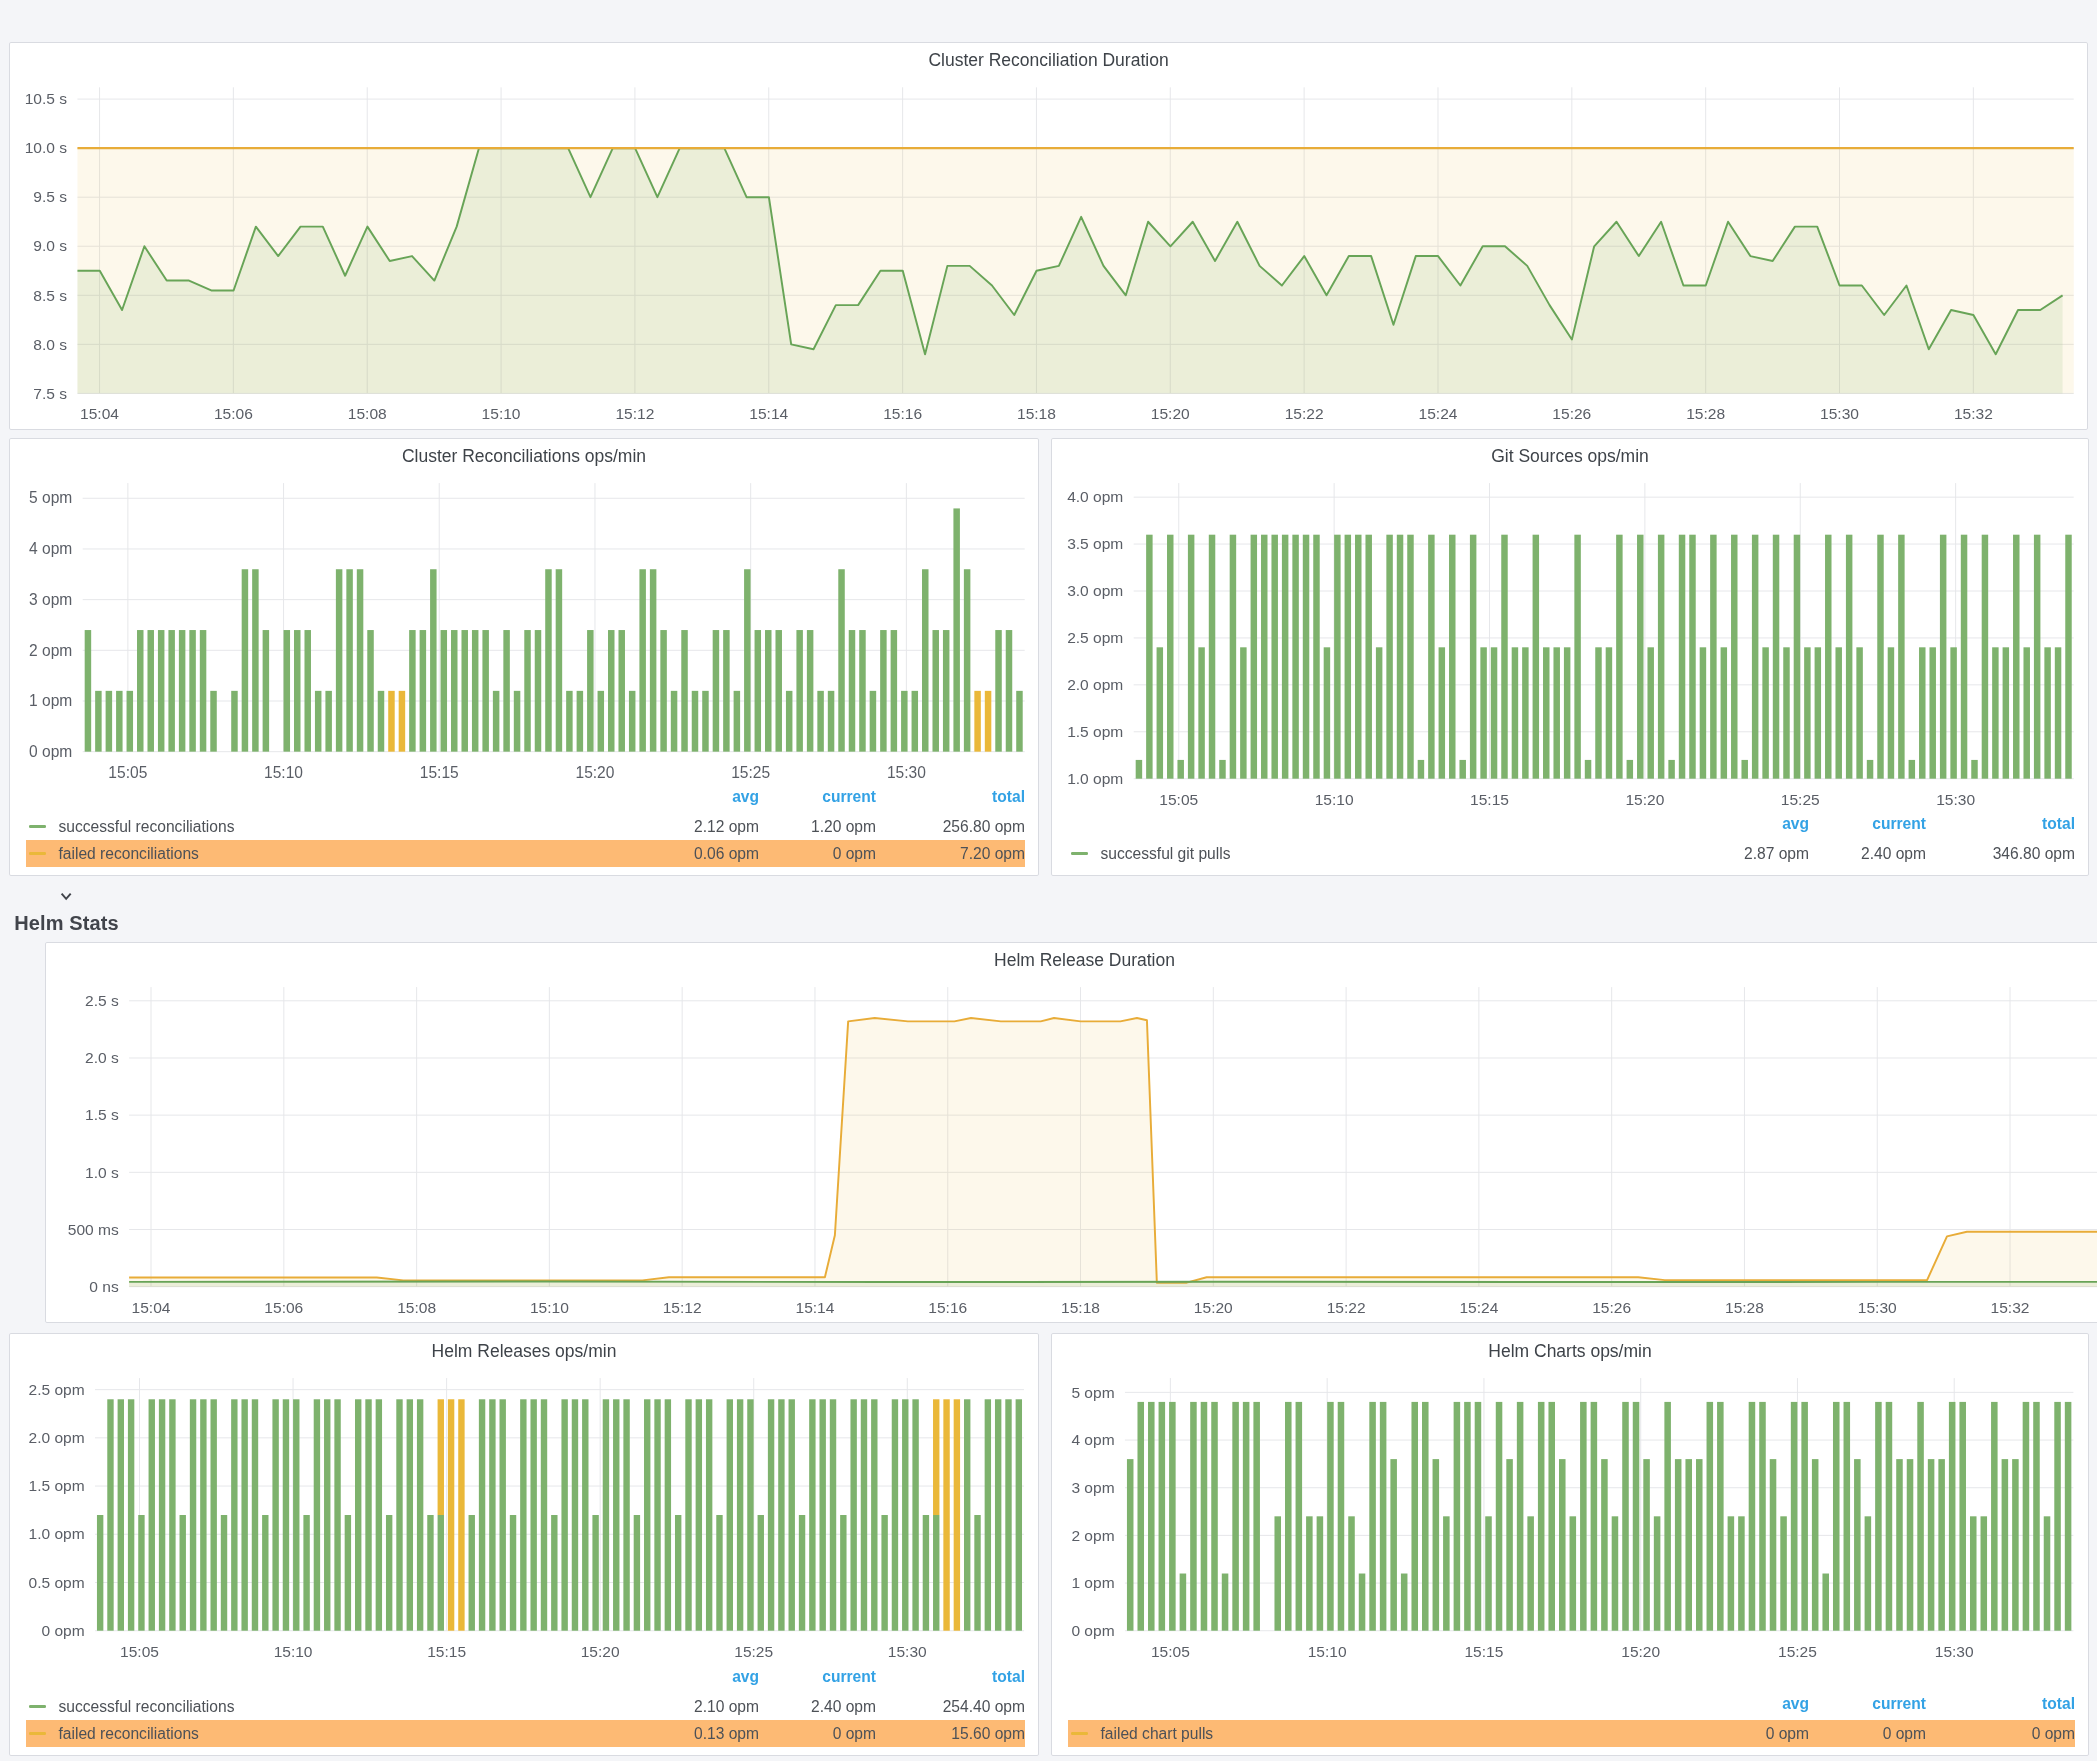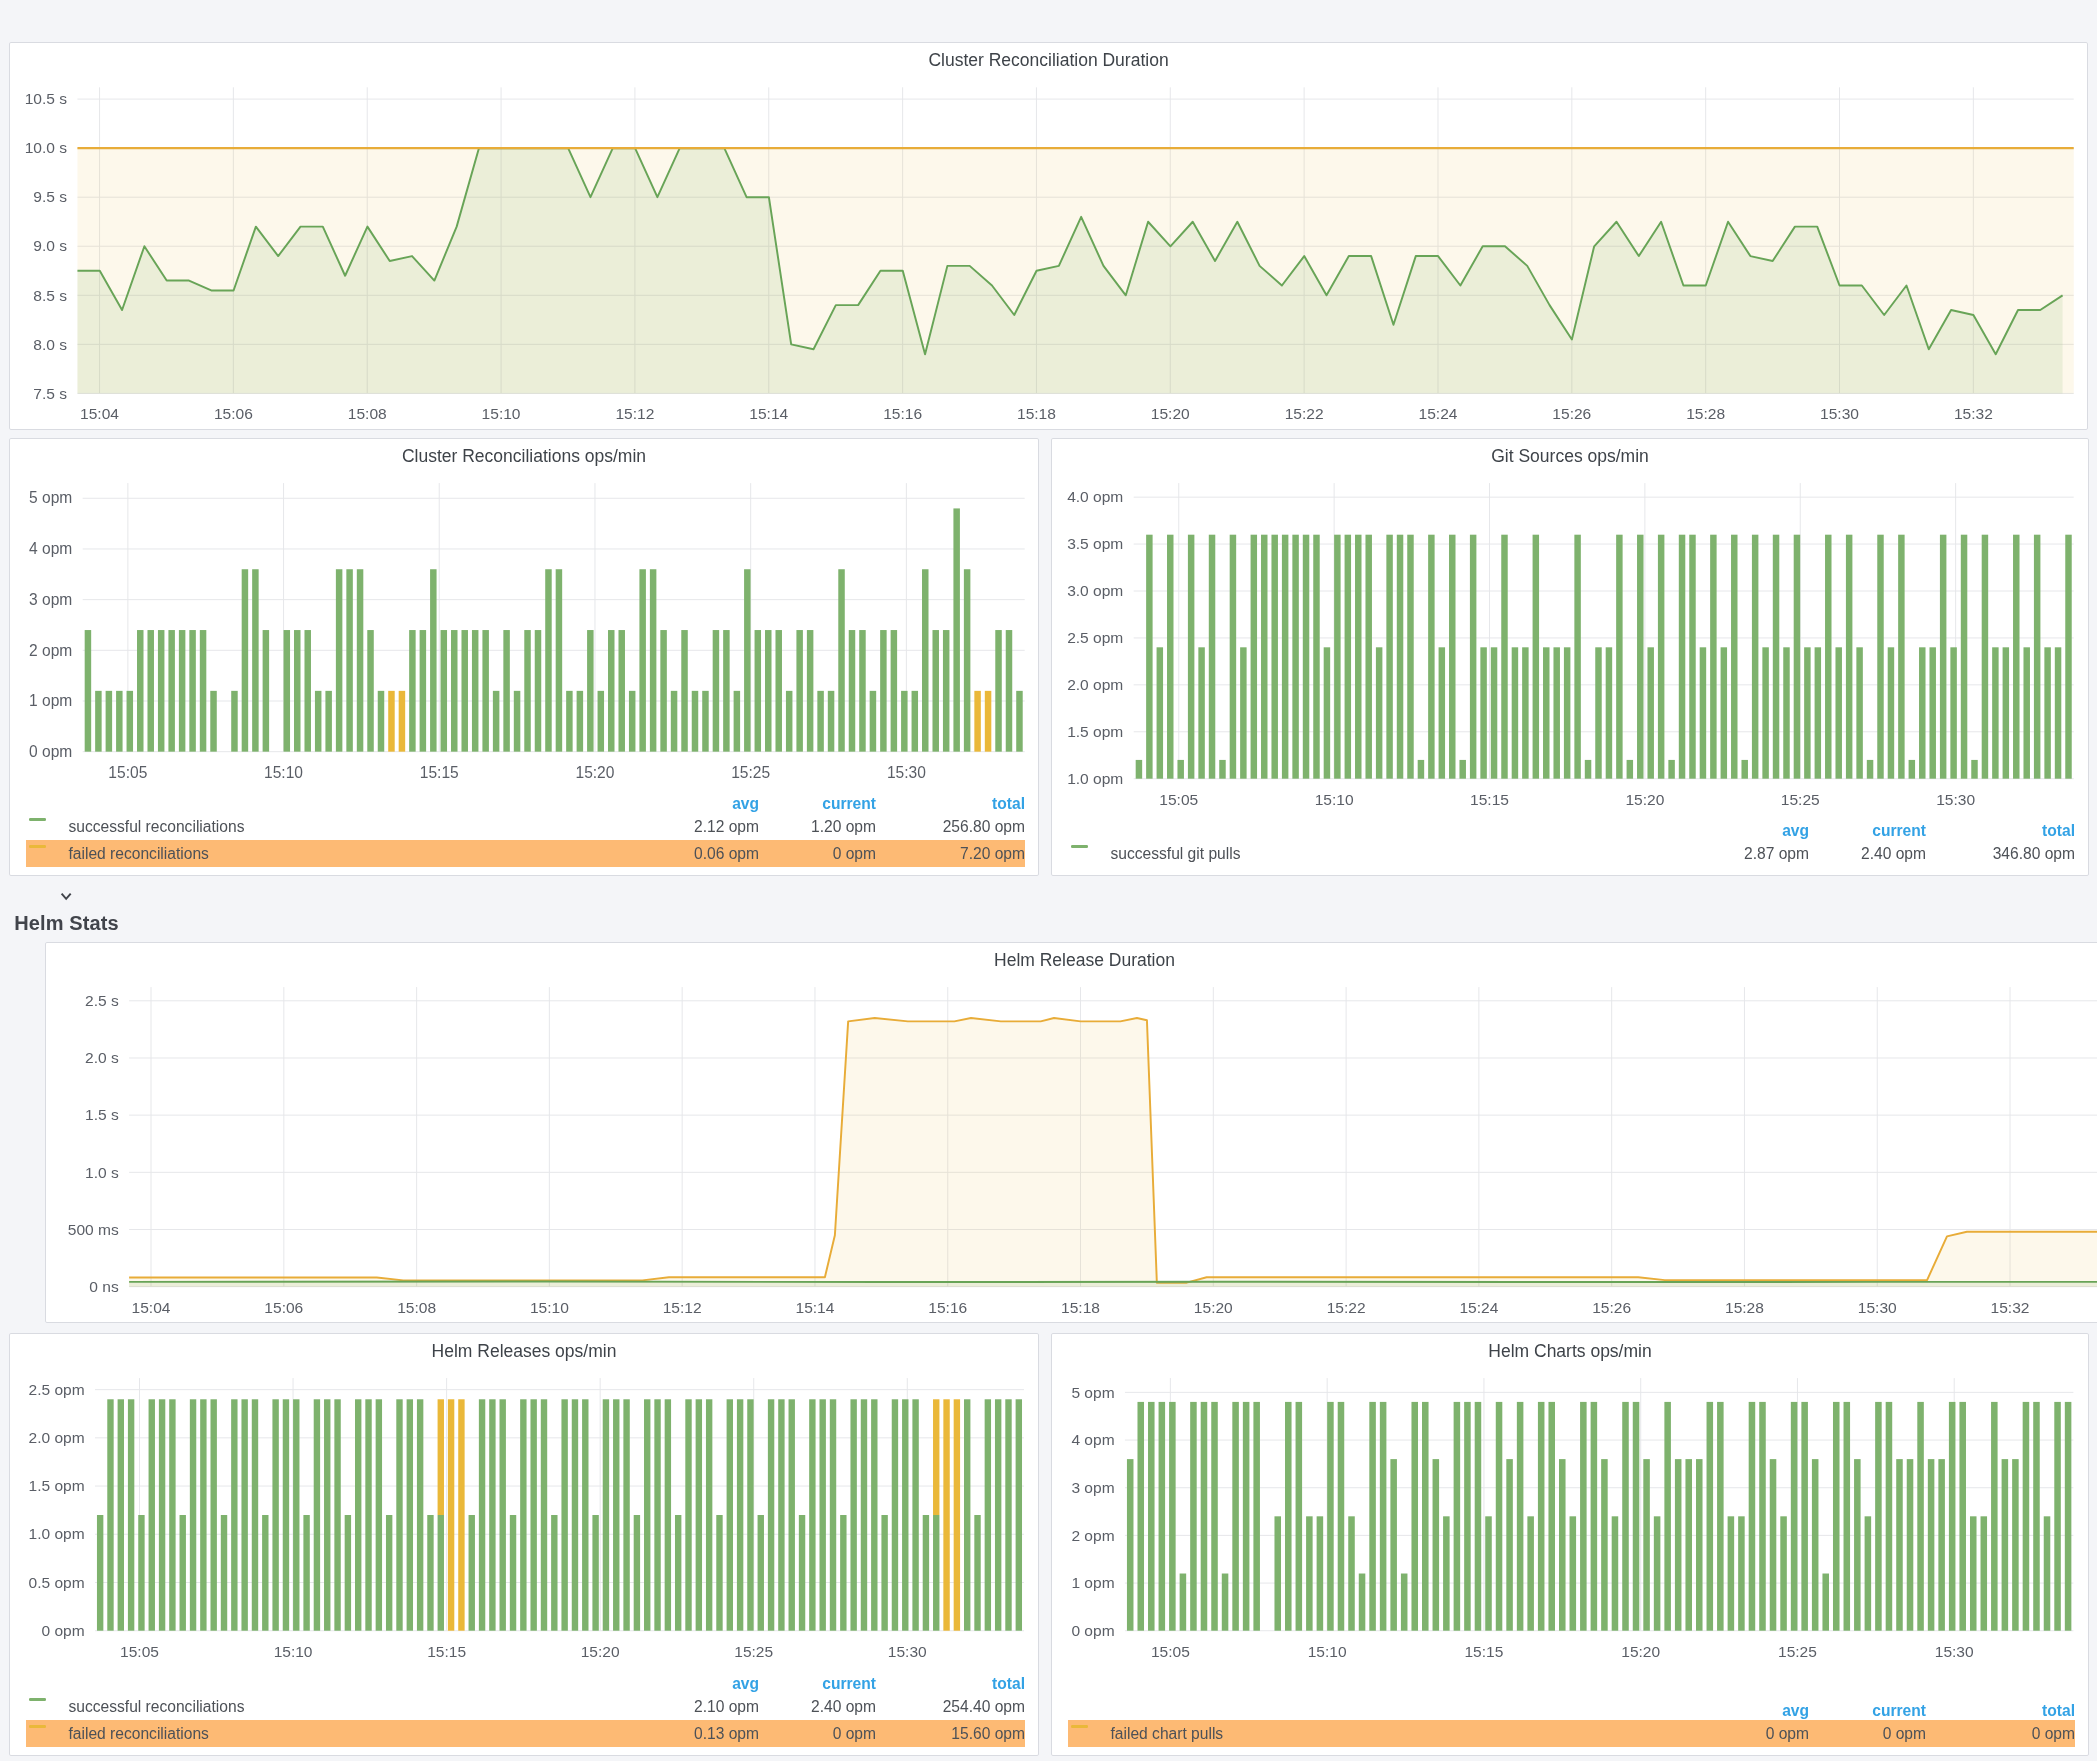--- a/index.html
+++ b/index.html
@@ -9,24 +9,24 @@
   .section-title{font-size:20px;font-weight:700;color:#41444b;letter-spacing:0.1px;}
   .chev{display:flex;align-items:center;}
   .hicon{display:flex;align-items:center;margin-left:9px;opacity:.75;cursor:pointer;}
   .panel{position:absolute;background:#ffffff;border:0.6px solid #d9dbe1;border-radius:1.9px;
     display:flex;flex-direction:column;box-sizing:border-box;}
   .panel-title{height:35px;flex:0 0 35px;display:flex;align-items:center;justify-content:center;
     font-size:17.5px;font-weight:500;color:#3e4349;}
   .chart{flex:1 1 auto;position:relative;overflow:hidden;}
   .chart svg{position:absolute;left:0;top:0;}
   .legend{flex:0 0 auto;padding:1.3px 13px 7.8px 15.6px;}
-  .lg-header{display:flex;align-items:flex-end;height:25px;font-size:15.6px;font-weight:700;color:#33a2e5;}
+  .lg-header{display:flex;align-items:flex-start;height:25px;font-size:15.6px;font-weight:700;color:#33a2e5;}
   .lg-row{display:flex;align-items:center;height:27px;font-size:15.6px;color:#4d5157;}
   .lg-row.striped{background:#fdba74;}
-  .lg-series{flex:1 1 auto;display:flex;align-items:flex-start;gap:22px;padding-left:3.9px;}
+  .lg-series{flex:1 1 auto;display:flex;align-items:center;gap:12px;padding-left:3.9px;}
   .lg-spacer{flex:1 1 auto;}
   .dash{display:inline-block;width:17px;height:3.2px;border-radius:1.3px;}
   .dash.green{background:#7eb26d;}
   .dash.orange{background:#eab839;}
   .lg-col{width:117px;text-align:right;}
   .lg-col.total{width:149px;}
 </style>
 </head>
 <body>
 

